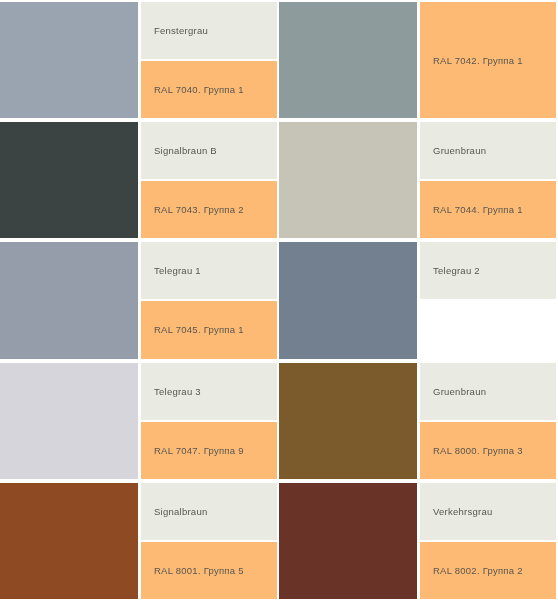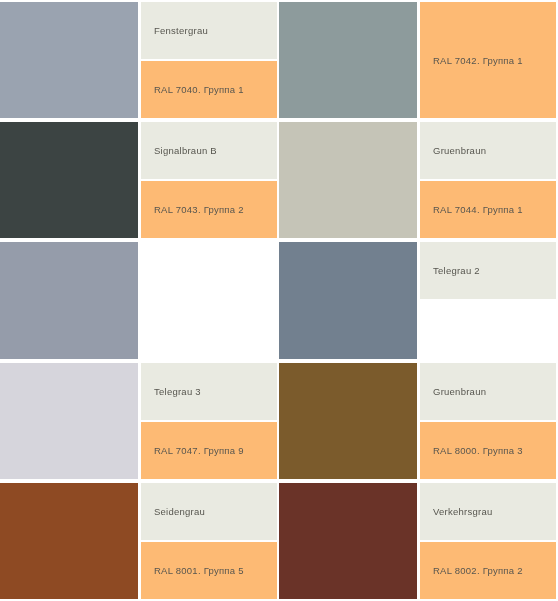--- a/index.html
+++ b/index.html
@@ -98,20 +98,24 @@
     </div>
     <div class="swatch-cell">
       <div class="color-block" style="background: rgb(197, 196, 183);"></div>
       <div class="label-stack">
         <div class="label-band label-name">Gruenbraun</div>
         <div class="label-band label-code">RAL 7044. Группа 1</div>
       </div>
     </div>
     <div class="swatch-cell">
       <div class="color-block" style="background: rgb(149, 156, 170);"></div>
+      <div class="label-stack">
+        <div class="label-band label-name">Telegrau 1</div>
+        <div class="label-band label-code">RAL 7045. Группа 1</div>
+      </div>
     </div>
     <div class="swatch-cell">
       <div class="color-block" style="background: rgb(114, 128, 143);"></div>
       <div class="label-stack">
         <div class="label-band label-name">Telegrau 2</div>
       </div>
     </div>
     <div class="swatch-cell">
       <div class="color-block" style="background: rgb(214, 213, 220);"></div>
       <div class="label-stack">
@@ -122,21 +126,21 @@
     <div class="swatch-cell">
       <div class="color-block" style="background: rgb(123, 91, 44);"></div>
       <div class="label-stack">
         <div class="label-band label-name">Gruenbraun</div>
         <div class="label-band label-code">RAL 8000. Группа 3</div>
       </div>
     </div>
     <div class="swatch-cell">
       <div class="color-block" style="background: rgb(142, 74, 35);"></div>
       <div class="label-stack">
-        <div class="label-band label-name">Seidengrau</div>
+        <div class="label-band label-name">Signalbraun</div>
         <div class="label-band label-code">RAL 8001. Группа 5</div>
       </div>
     </div>
     <div class="swatch-cell">
       <div class="color-block" style="background: rgb(106, 51, 40);"></div>
       <div class="label-stack">
         <div class="label-band label-name">Verkehrsgrau</div>
         <div class="label-band label-code">RAL 8002. Группа 2</div>
       </div>
     </div>

